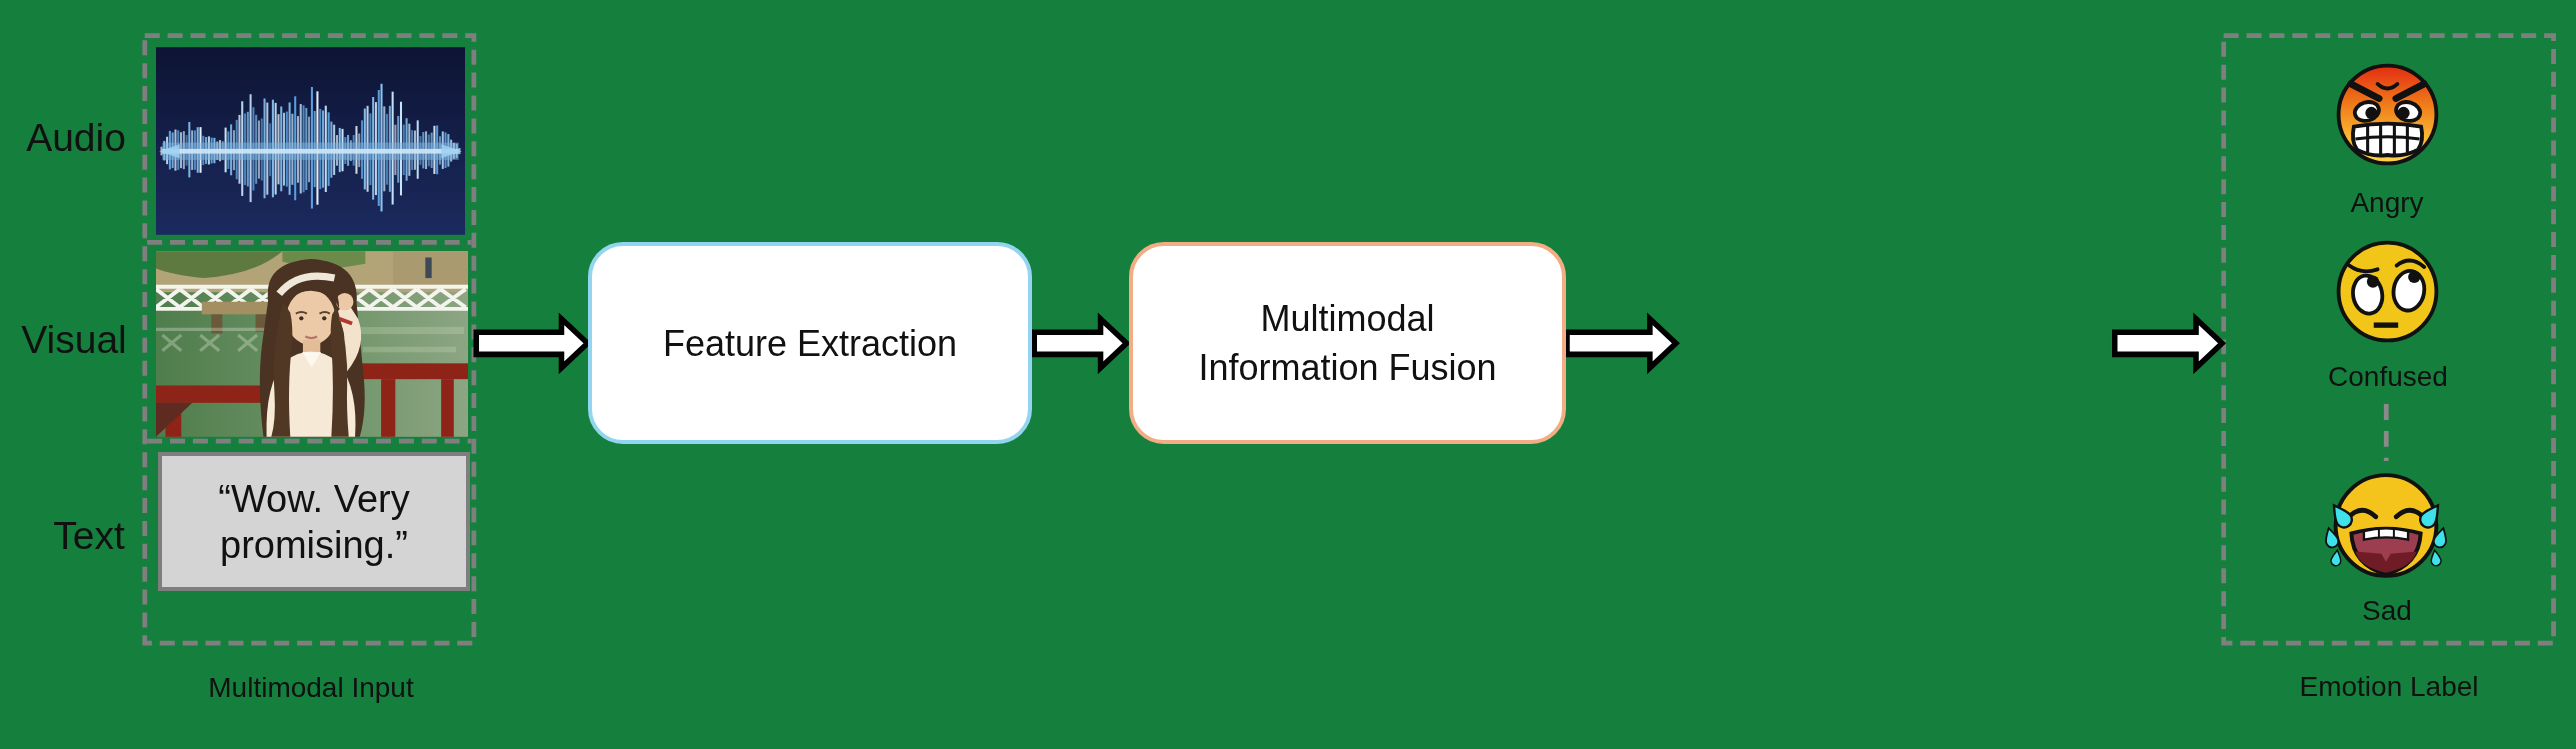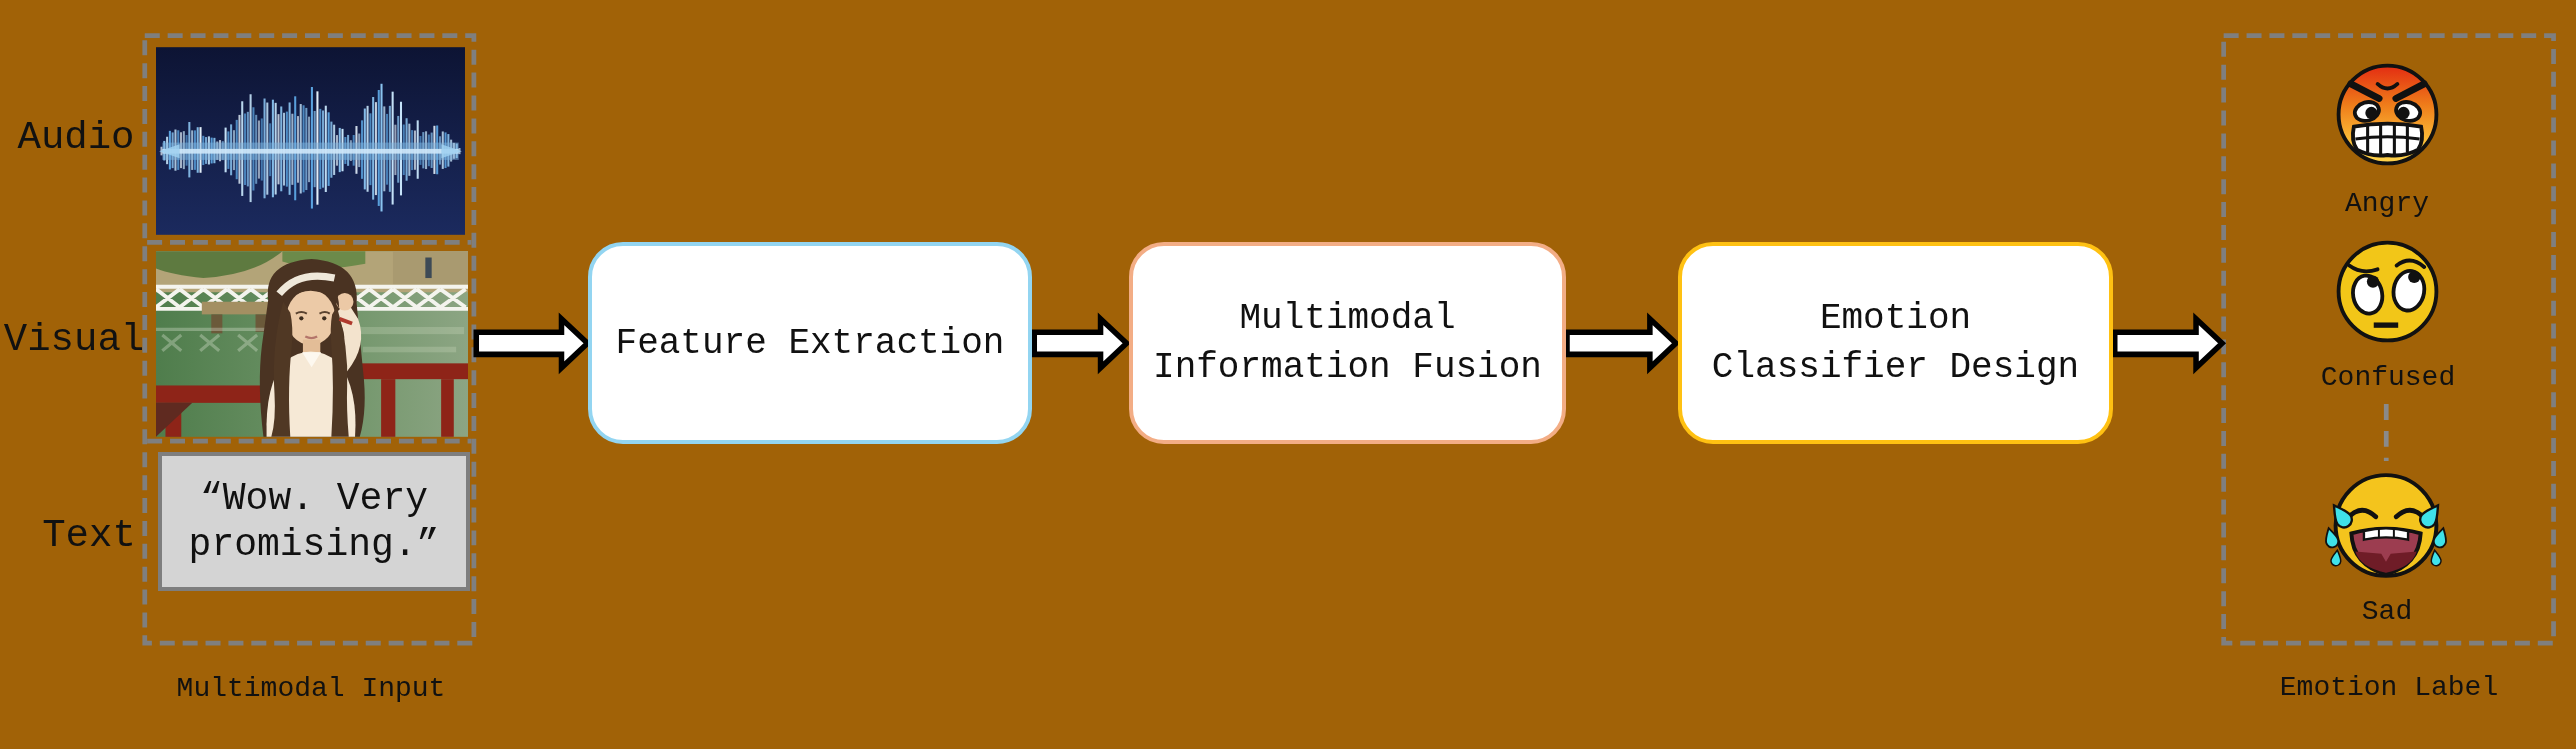--- a/index.html
+++ b/index.html
@@ -1,20 +1,20 @@
 <!DOCTYPE html>
 <html style="font-size:12.6px"><head>
 <meta charset="utf-8">
 <style>
   html,body{margin:0;padding:0;background:#ffffff;}
   .canvas{
     position:relative;
     width:2576px;height:749px;
-    background:#a16207;
-    font-family:Liberation Mono, monospace;
+    background:#15803d;
+    font-family:Liberation Sans, sans-serif;
     color:#111;
     overflow:hidden;
   }
   .abs{position:absolute;}
   .centered{transform:translate(-50%,-50%);white-space:nowrap;}
   .side-label{font-size:39px;}
   .caption{font-size:28px;}
   .emotion-label{font-size:28px;}
   .flow-node{
     position:absolute;
@@ -267,24 +267,20 @@
 
   <div class="abs centered caption" style="left:311px;top:688px">Multimodal Input</div>
 
   <div class="flow-node" id="node-feature">
     <div class="node-label">Feature Extraction</div>
   </div>
   <div class="flow-node" id="node-fusion">
     <div class="node-label">Multimodal
 Information Fusion</div>
   </div>
-  <div class="flow-node" id="node-classifier">
-    <div class="node-label">Emotion
-Classifier Design</div>
-  </div>
 
   <svg class="abs" style="left:2334px;top:61px" width="107" height="107" viewBox="-70 -70 140 140">
     <defs>
       <linearGradient id="angryGrad" x1="0" y1="0" x2="0" y2="1">
         <stop offset="0" stop-color="#e32c12"></stop>
         <stop offset="0.4" stop-color="#ef7c1a"></stop>
         <stop offset="0.8" stop-color="#fcc33a"></stop>
         <stop offset="1" stop-color="#ffd44d"></stop>
       </linearGradient>
     </defs>

